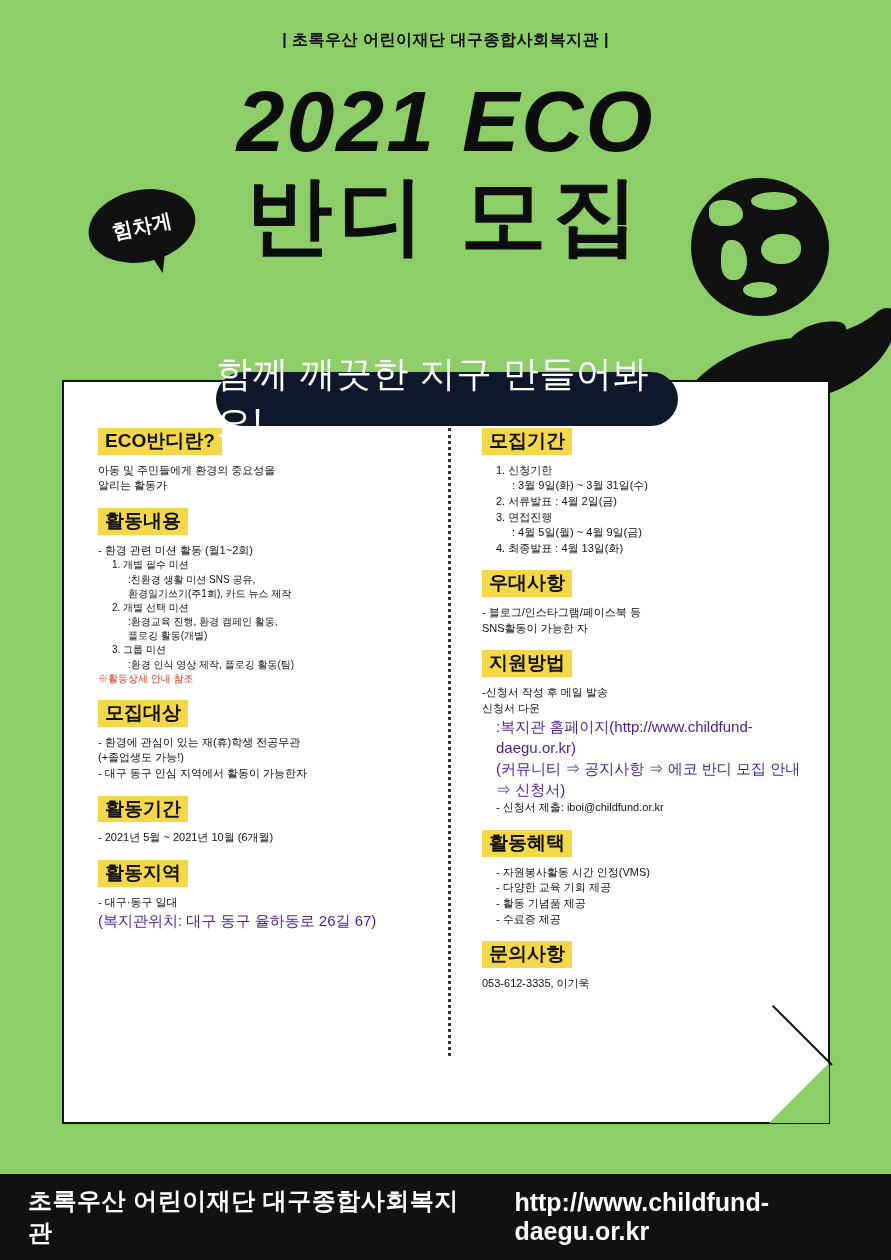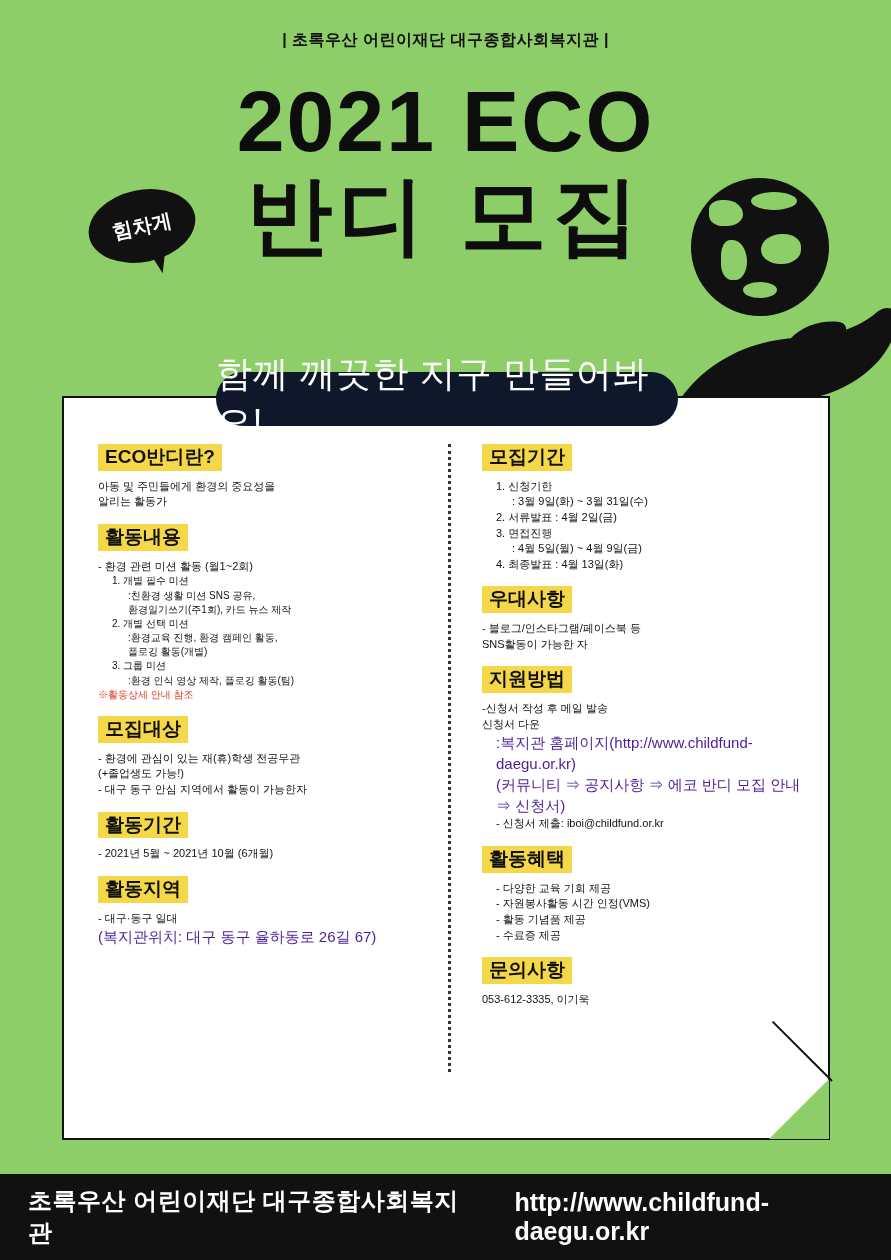--- a/index.html
+++ b/index.html
@@ -18,21 +18,21 @@
     position: absolute; top: 30px; left: 0; width: 891px;
     text-align: center;
     font-size: 16px; font-weight: bold; color: #111;
     letter-spacing: 0.5px;
   }
   .title-wrap {
     position: absolute; top: 78px; left: 0; width: 891px;
     text-align: center;
   }
   .title-1 {
-    font-size: 86px; font-weight: bold; 
+    font-size: 86px; font-weight: bold; font-style: italic;
     color: #0d0d0d; letter-spacing: 2px; line-height: 1.02;
     font-family: "Liberation Sans", sans-serif;
   }
   .title-2 {
     margin-top: 4px;
     font-size: 86px; font-weight: bold;
     color: #0d0d0d; letter-spacing: 6px; line-height: 1.05;
   }
   
   .bubble {
@@ -68,21 +68,21 @@
   .ribbon {
     position: absolute; left: 216px; top: 372px;
     width: 462px; height: 54px;
     background: #0f172a; border-radius: 27px;
     display: flex; align-items: center; justify-content: center;
     color: #fff; font-size: 36px; font-weight: normal; letter-spacing: 0.5px;
     z-index: 5;
   }
   
   .card {
-    position: absolute; left: 62px; top: 396px;
+    position: absolute; left: 62px; top: 380px;
     width: 768px; height: 744px;
     background: #fff; border: 2px solid #111;
   }
   .corner-cut {
     position: absolute; right: -1px; bottom: -1px;
     width: 0; height: 0;
     border-left: 60px solid transparent;
     border-bottom: 60px solid #8ece68;
   }
   .corner-line {
@@ -237,22 +237,22 @@
           <h3 class="sec">지원방법</h3>
           <div class="body-txt">-신청서 작성 후 메일 발송</div>
           <div class="body-txt">신청서 다운</div>
           <div class="sub-sm indent1">:복지관 홈페이지(http://www.childfund-daegu.or.kr)</div>
           <div class="sub-sm indent1">(커뮤니티 ⇒ 공지사항 ⇒ 에코 반디 모집 안내 ⇒ 신청서)</div>
           <div class="body-txt indent1">- 신청서 제출: iboi@childfund.or.kr</div>
         </div>
 
         <div class="sec-block">
           <h3 class="sec">활동혜택</h3>
+          <div class="body-txt indent1">- 자원봉사활동 시간 인정(VMS)</div>
           <div class="body-txt indent1">- 다양한 교육 기회 제공</div>
-          <div class="body-txt indent1">- 자원봉사활동 시간 인정(VMS)</div>
           <div class="body-txt indent1">- 활동 기념품 제공</div>
           <div class="body-txt indent1">- 수료증 제공</div>
         </div>
 
         <div class="sec-block">
           <h3 class="sec">문의사항</h3>
           <div class="body-txt">053-612-3335, 이기욱</div>
         </div>
 
       </div>

